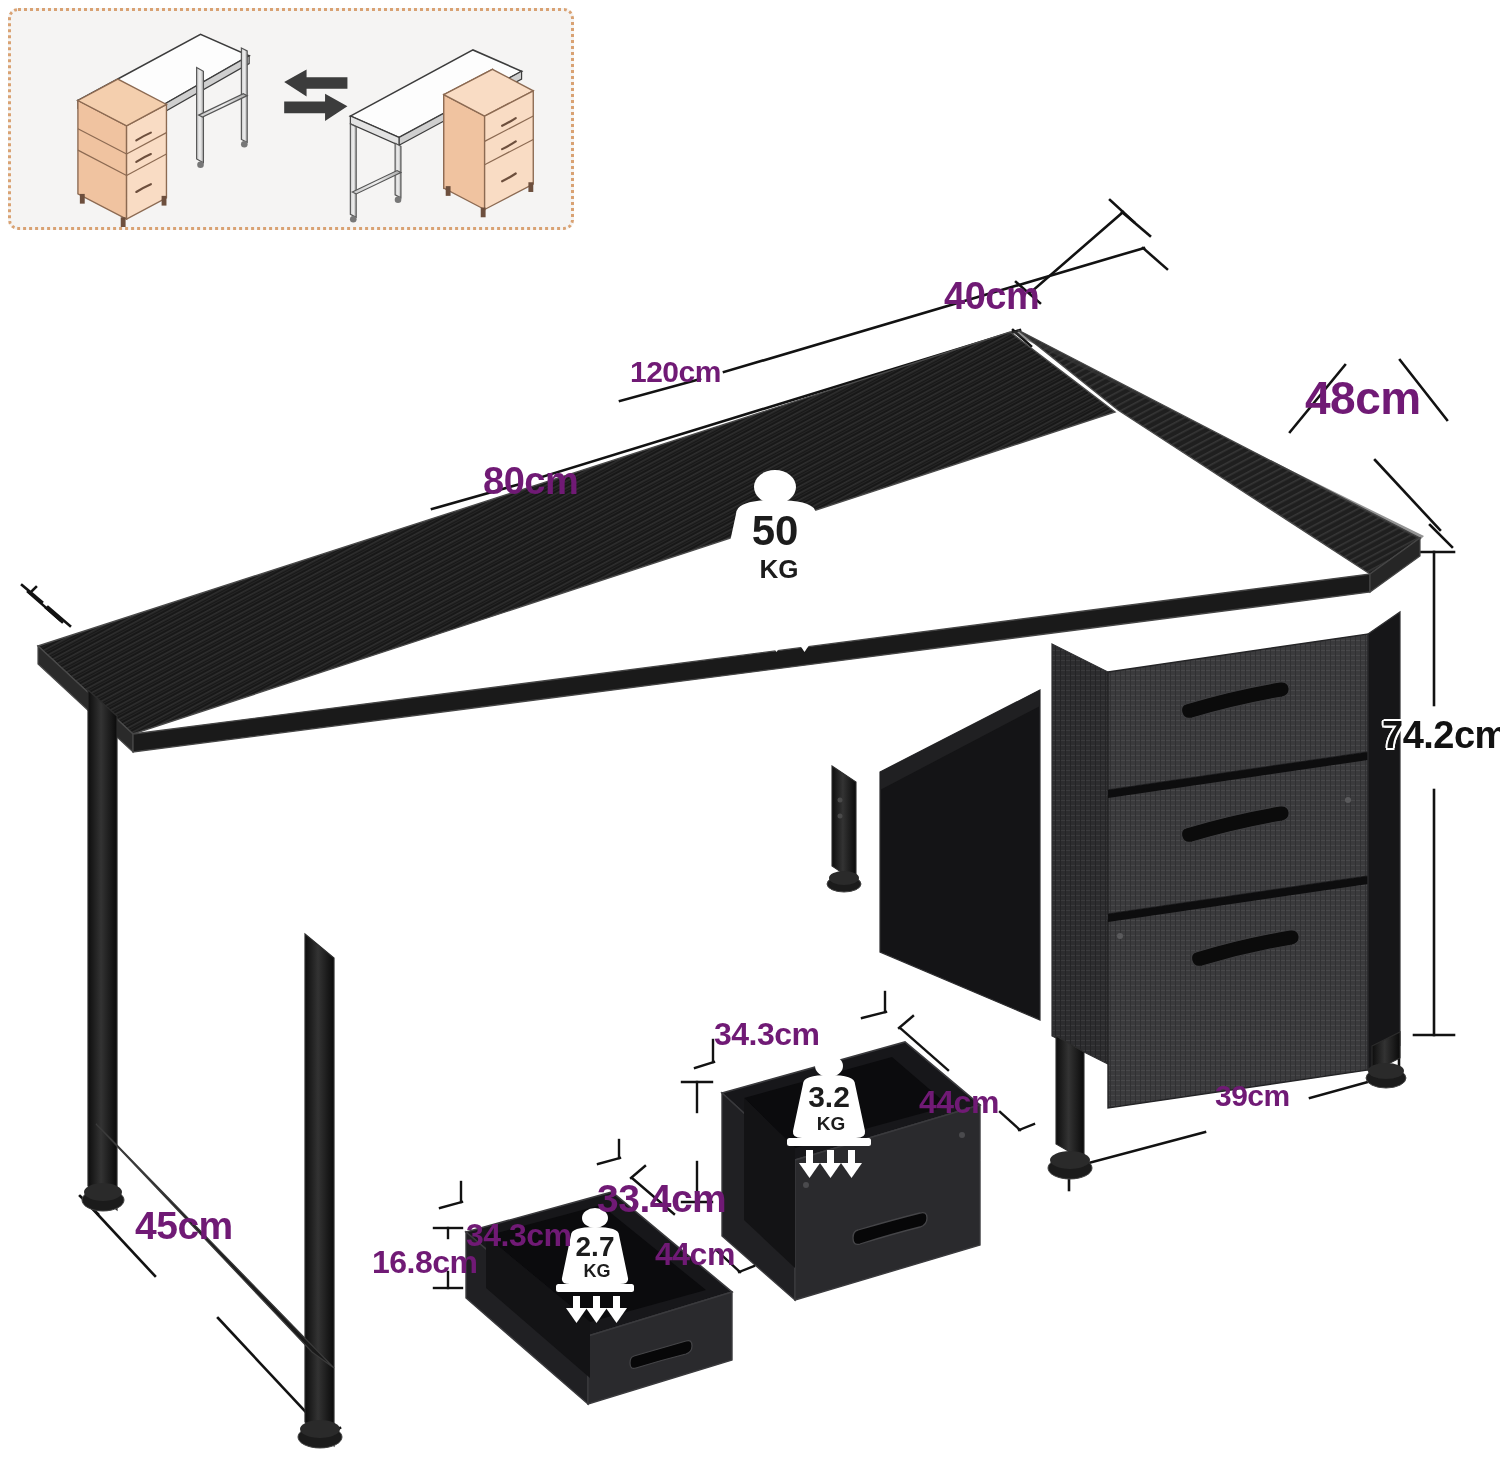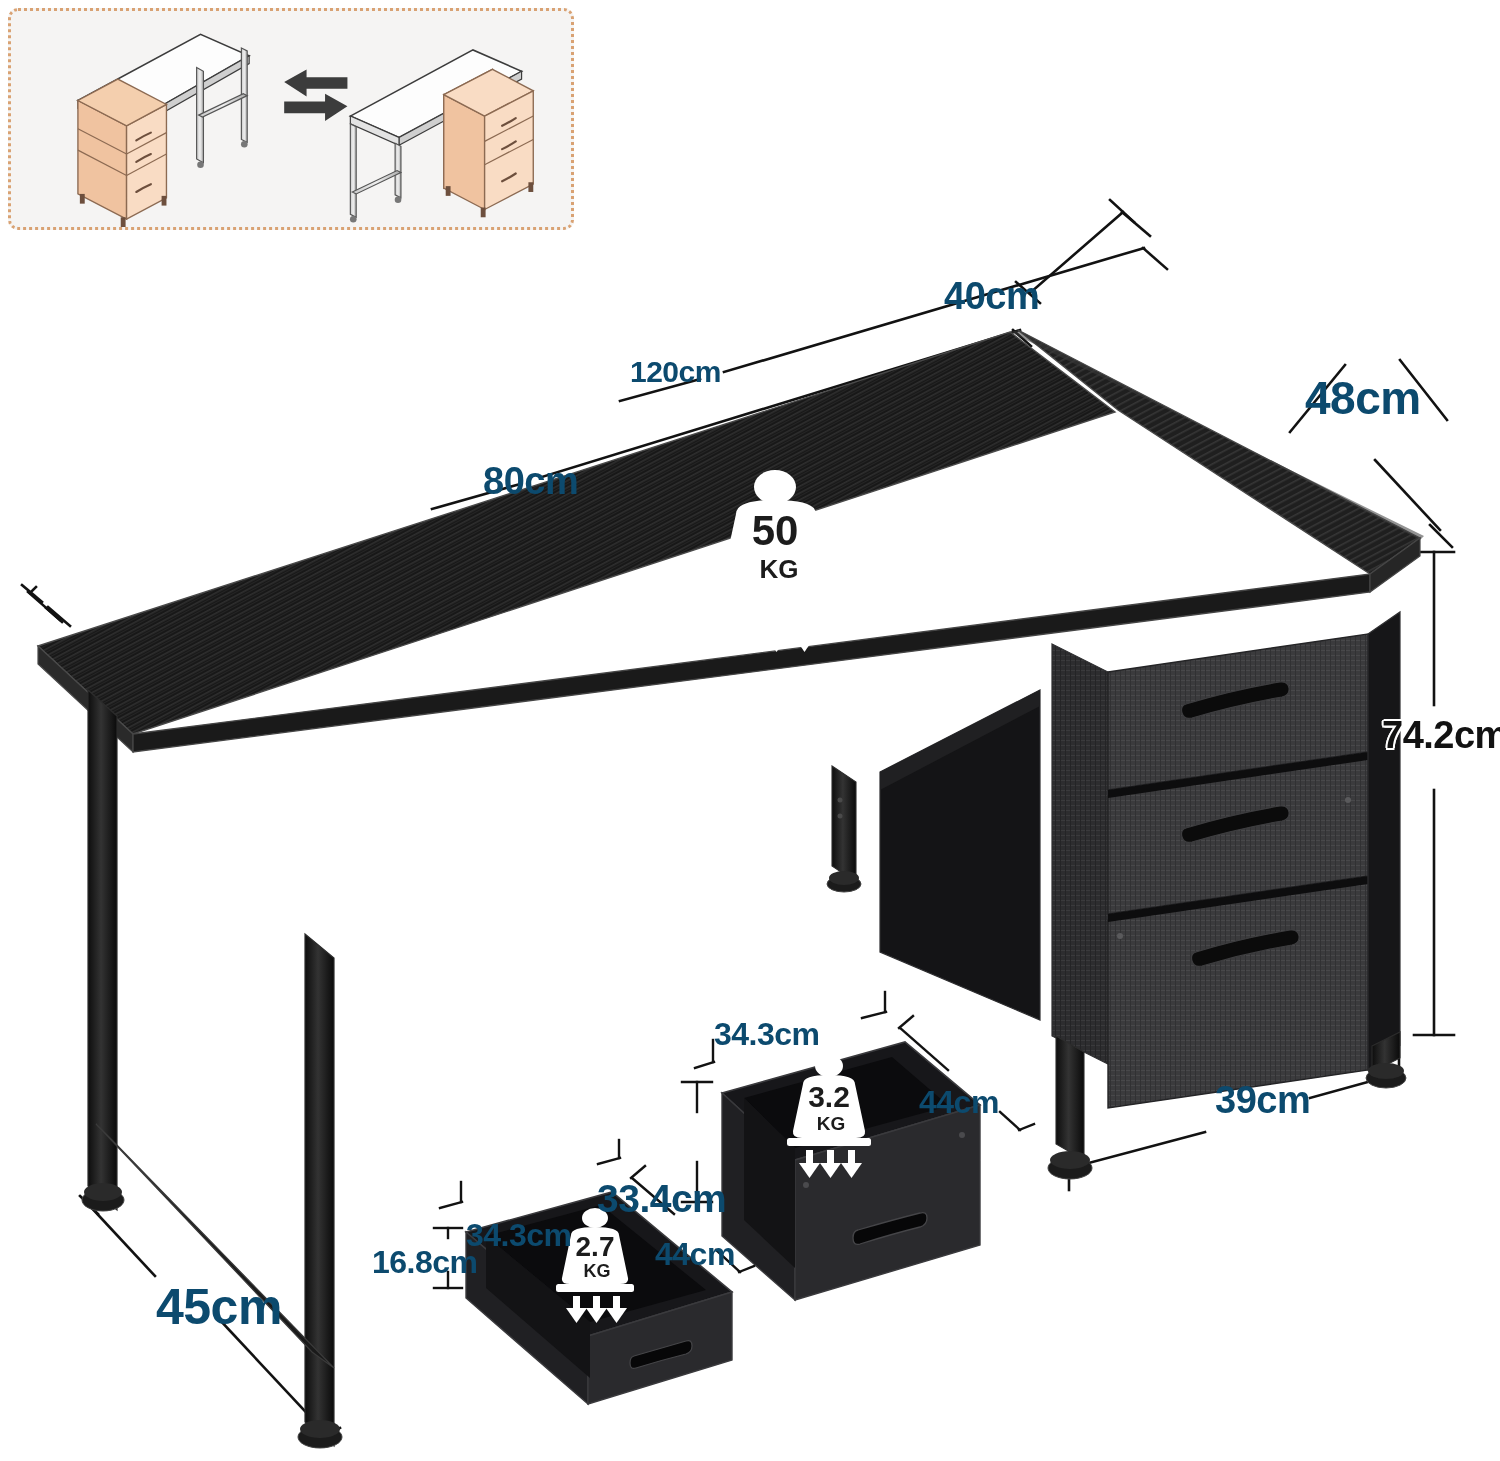--- a/index.html
+++ b/index.html
@@ -12,34 +12,34 @@
   .inset{position:absolute;left:8px;top:8px;width:566px;height:222px;
          background:#f5f4f3;border:3px dotted #d9a273;border-radius:10px;
          box-sizing:border-box;}
   .inset svg{position:absolute;left:0;top:0;width:100%;height:100%;}
 
   
   .scene{position:absolute;left:0;top:0;width:1500px;height:1200px;}
   .scene svg{position:absolute;left:0;top:0;}
 
   
-  .dim{position:absolute;font-weight:bold;color:#0c4a6e;white-space:nowrap;
+  .dim{position:absolute;font-weight:bold;color:#701a75;white-space:nowrap;
        letter-spacing:-0.5px;line-height:1;}
   .dim.onDark{color:#121212;
        text-shadow:
          2px 0 0 #fff,-2px 0 0 #fff,0 2px 0 #fff,0 -2px 0 #fff,
          1.5px 1.5px 0 #fff,-1.5px 1.5px 0 #fff,1.5px -1.5px 0 #fff,-1.5px -1.5px 0 #fff;}
 
   #lbl-40   {left:944px; top:277px;  font-size:38px;}
   #lbl-120  {left:630px; top:357px;  font-size:30px;}
   #lbl-80   {left:443px; top:462px;  font-size:38px;margin-left:40px;}
   #lbl-48   {left:1305px;top:375px;  font-size:46px;}
   #lbl-742  {left:1382px;top:716px;  font-size:38px;}
-  #lbl-39   {left:1215px;top:1081px; font-size:38px;}
-  #lbl-45   {left:135px; top:1282px; font-size:50px;margin-left:21px;}
+  #lbl-39   {left:1215px;top:1081px; font-size:30px;}
+  #lbl-45   {left:135px; top:1206px; font-size:39px;}
   #lbl-343a {left:466px; top:1219px; font-size:32px;}
   #lbl-168  {left:372px; top:1246px; font-size:32px;}
   #lbl-44a  {left:655px; top:1238px; font-size:32px;}
   #lbl-343b {left:714px; top:1018px; font-size:32px;}
   #lbl-334  {left:597px; top:1179px; font-size:39px;}
   #lbl-44b  {left:919px; top:1086px; font-size:32px;}
 </style>
 </head>
 <body>
 

